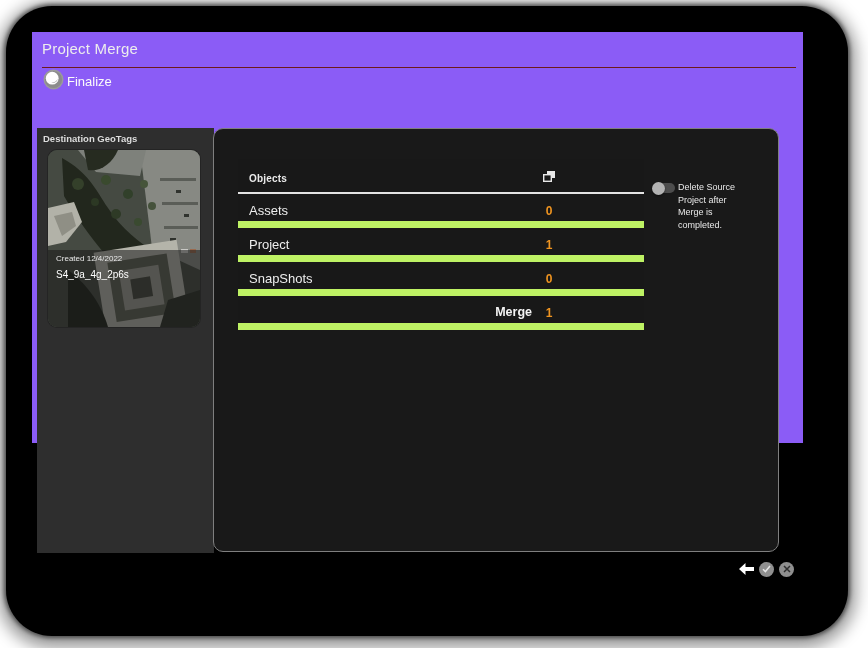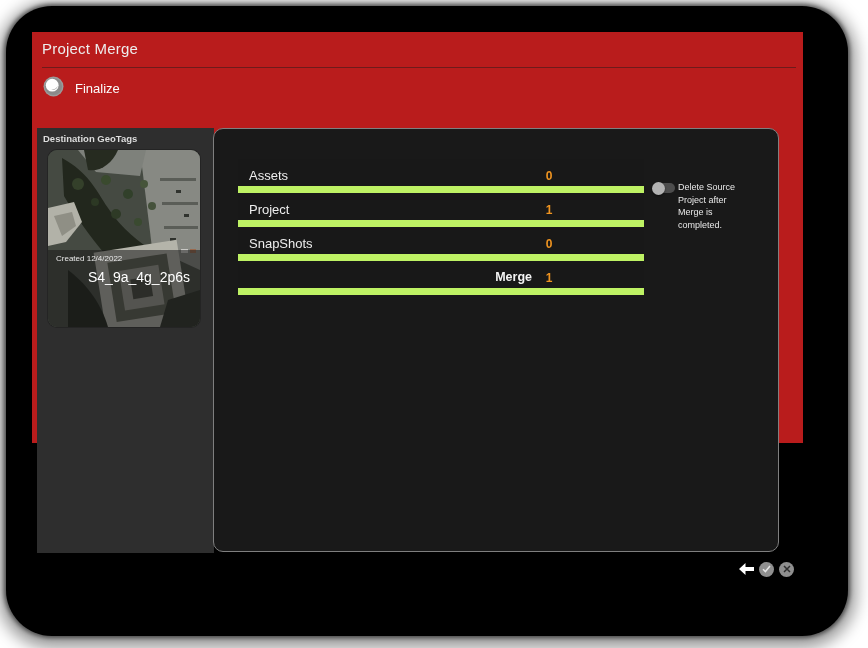--- a/index.html
+++ b/index.html
@@ -7,44 +7,44 @@
               font-family:"Liberation Sans", sans-serif; }
   .stage { position:relative; width:868px; height:648px; }
 
   
   .frame { position:absolute; left:6px; top:6px; width:842px; height:630px;
            background:#000; border-radius:46px;
            box-shadow:0 4px 16px 8px rgba(0,0,0,0.40), 0 0 4px 2px rgba(0,0,0,0.55); }
 
   
   .window { position:absolute; left:32px; top:32px; width:771px; height:411px;
-            background:#b91c1c; color:#ededed; }
+            background:#8b5cf6; color:#ededed; }
 
   .title { position:absolute; left:10px; top:8px; font-size:15px; color:#ededed;
            letter-spacing:.2px; }
   .red-divider { position:absolute; left:10px; top:35px; width:754px; height:1px;
                  background:var(--divider-red,#6e1b1b); }
 
-  .finalize-row { position:absolute; left:11px; top:45px; height:22px;
-                  display:flex; align-items:center; gap:11px; }
+  .finalize-row { position:absolute; left:11px; top:38px; height:22px;
+                  display:flex; align-items:center; gap:3px; }
   .finalize-row .step-label { font-size:13px; color:#fbfbfb; }
 
   
   .sidebar { position:absolute; left:5px; top:96px; width:177px; height:425px;
              background:#2e2e2e; }
   .sidebar-heading { position:absolute; left:6px; top:5px; font-size:9.5px;
                      font-weight:bold; color:#dddddd; }
   .project-card { position:absolute; left:11px; top:22px; width:152px; height:177px;
                   border-radius:9px; overflow:hidden; background:#3c413a;
                   box-shadow:0 0 0 1px #242424; cursor:pointer; }
   .project-card svg { display:block; }
   .card-scrim { position:absolute; left:0; top:100px; width:152px; height:77px;
                 background:rgba(25,25,25,0.55); }
   .card-created { position:absolute; left:8px; top:4px; font-size:8px; color:#e9e9e9; }
-  .card-name { position:absolute; left:8px; top:19px; font-size:14px; color:#ffffff;margin-left:32px; }
+  .card-name { position:absolute; left:8px; top:19px; font-size:10px; color:#ffffff; }
 
   
   .panel { position:absolute; left:181px; top:96px; width:566px; height:424px;
            background:#191919; border:1px solid #7f7f7f; border-radius:10px; }
 
   .table { position:absolute; left:24px; top:30px; width:406px; background:#181818; }
   .thead { position:relative; height:35px; border-bottom:2px solid #e3e3e3; }
   .th-label { position:absolute; left:11px; top:14px; font-size:10px; font-weight:600;
               color:#eaeaea; letter-spacing:.2px; }
   .th-icon { position:absolute; left:298px; top:10px; width:26px; text-align:center; }
@@ -141,20 +141,29 @@
         <div class="card-scrim">
           <div class="card-created">Created 12/4/2022</div>
           <div class="card-name">S4_9a_4g_2p6s</div>
         </div>
       </div>
     </div>
 
     <div class="panel">
 
       <div class="table">
+        <div class="thead">
+          <span class="th-label">Objects</span>
+          <span class="th-icon">
+            <svg width="14" height="13" viewBox="0 0 14 13">
+              <rect x="5" y="1" width="8" height="7" fill="#e8e8e8"></rect>
+              <rect x="1.7" y="4.7" width="7.6" height="6.6" fill="#191919" stroke="#e8e8e8" stroke-width="1.4"></rect>
+            </svg>
+          </span>
+        </div>
 
         <div class="trow">
           <span class="td-label">Assets</span>
           <span class="td-value">0</span>
         </div>
         <div class="trow">
           <span class="td-label">Project</span>
           <span class="td-value">1</span>
         </div>
         <div class="trow">

